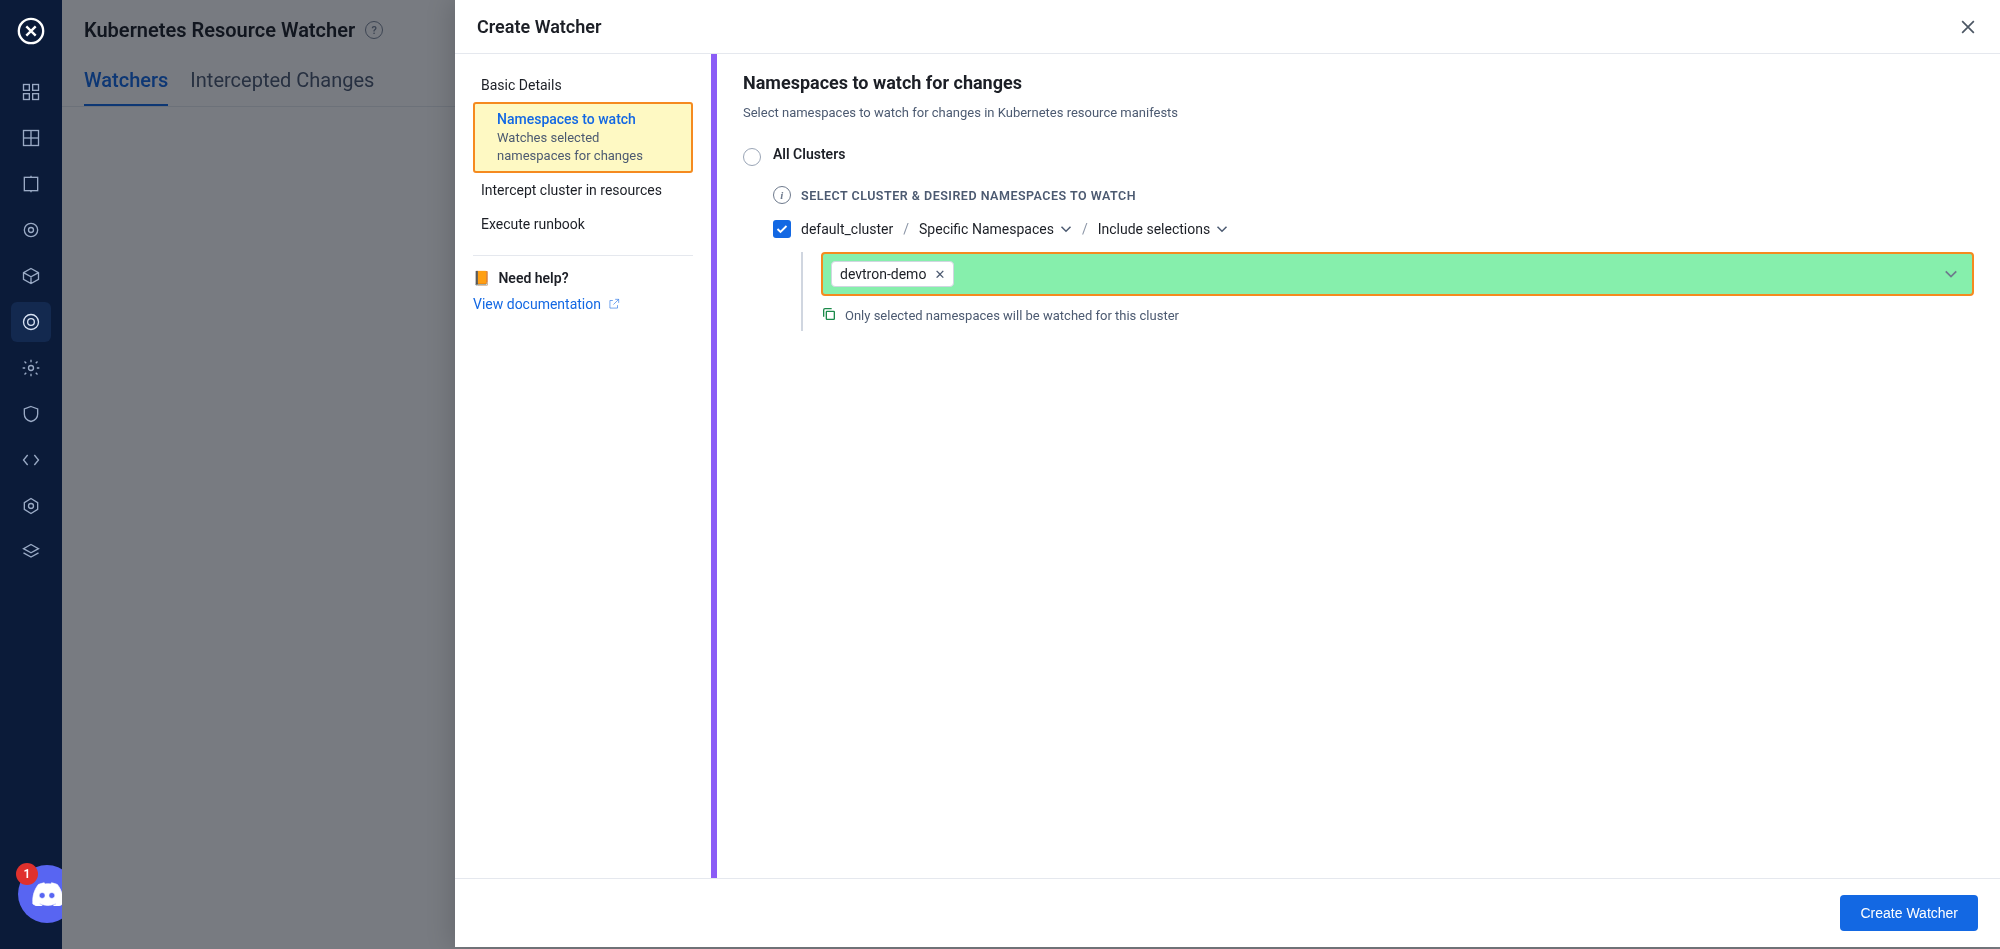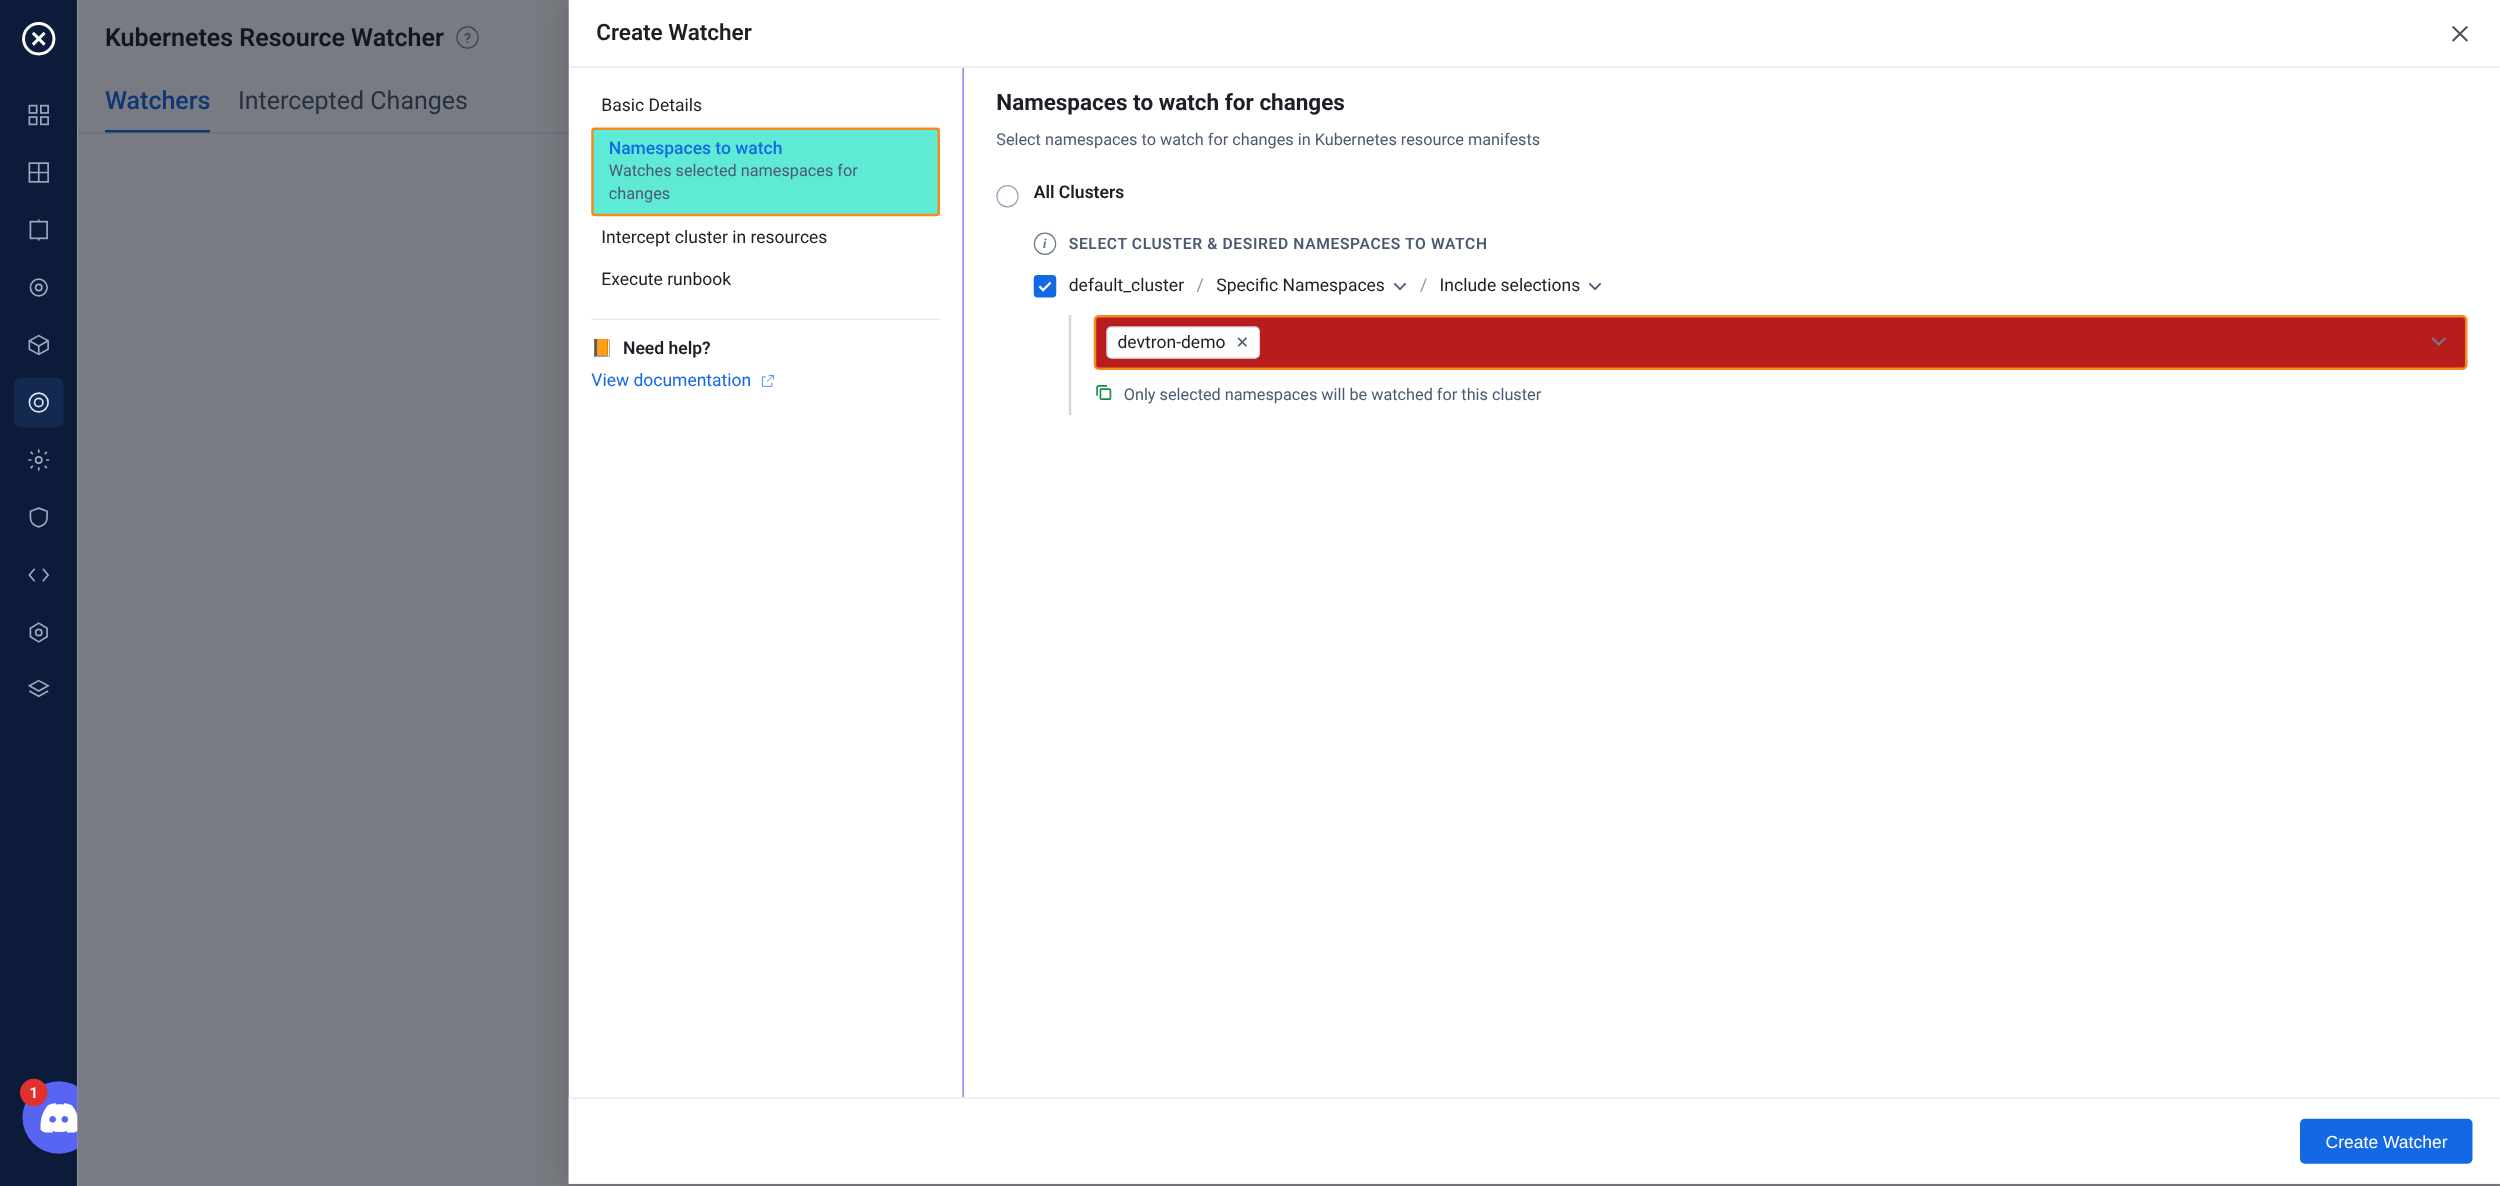--- a/index.html
+++ b/index.html
@@ -30,23 +30,23 @@
   
   .dim-mask { position:absolute; inset:0; background: rgba(10,15,25,0.55); }
 
   
   .panel { position:absolute; top:0; right:0; bottom:2px; width: calc(100% - 455px); min-width: 900px; background:#fff; display:flex; flex-direction:column; box-shadow: -4px 0 24px rgba(0,0,0,0.15); }
   .panel-header { display:flex; align-items:center; justify-content:space-between; padding: 16px 22px; border-bottom:1px solid #e5e8ee; }
   .panel-title { font-size:18px; font-weight:600; }
   .close-x { cursor:pointer; color:#4b5663; width:20px; height:20px; }
 
   .panel-body { flex:1; display:flex; overflow:hidden; }
-  .side-col { width: 316px; border-right:1px solid #8b5cf6; padding: 14px 18px; }
+  .side-col { width: 262px; border-right:6px solid #8b5cf6; padding: 14px 18px; }
   .side-item { padding: 9px 8px; font-size:14px; color:#1c1f26; cursor:pointer; border-radius:3px; }
-  .side-item.selected { background:#5eead4; border:2px solid #f58a1f; padding:7px 12px; }
+  .side-item.selected { background:#fef9c3; border:2px solid #f58a1f; padding:7px 22px; }
   .side-item.selected .lbl { color:#1368e3; font-weight:500; }
   .side-item .sub { font-size:13px; color:#4c5a71; margin-top:2px; line-height:1.35; }
   .side-divider { border:none; border-top:1px solid #e5e8ee; margin: 14px 0; }
   .need-help { display:flex; align-items:center; gap:8px; font-weight:600; font-size:14px; }
   .need-help .book-ic { color:#f58a1f; }
   .doc-link { color:#1368e3; font-size:14px; display:inline-flex; align-items:center; gap:6px; margin-top:10px; cursor:pointer; }
   .doc-link svg { width:14px; height:14px; stroke:#1368e3; }
 
   .main-col { flex:1; padding: 18px 26px; overflow:auto; }
   .section-title { font-size:18px; font-weight:700; }
@@ -65,21 +65,21 @@
   .instr-row .info-ic { width:18px; height:18px; border:1.5px solid #6e7a8d; border-radius:50%; display:inline-flex; align-items:center; justify-content:center; font-size:11px; color:#6e7a8d; font-family: Georgia, serif; font-style:italic; font-weight:700; }
 
   .cluster-row { display:flex; align-items:center; gap:10px; margin-top:16px; font-size:14px; color:#1c1f26; }
   .cbx { width:18px; height:18px; background:#1368e3; border-radius:3px; display:inline-flex; align-items:center; justify-content:center; cursor:pointer; }
   .cbx svg { width:12px; height:10px; stroke:#fff; stroke-width:2.5; fill:none; }
   .sep { color:#8b95a6; }
   .dd { display:inline-flex; align-items:center; gap:6px; cursor:pointer; }
   .dd svg { width:12px; height:8px; stroke:#4c5a71; stroke-width:2; fill:none; }
 
   .ns-input-wrap { margin-left: 28px; margin-top:14px; border-left: 2px solid #d0d6e0; padding-left: 18px; padding-bottom: 6px; }
-  .ns-select { border:2px solid #f58a1f; border-radius:4px; background:#b91c1c; padding: 6px 8px; display:flex; align-items:center; justify-content:space-between; min-height:44px; }
+  .ns-select { border:2px solid #f58a1f; border-radius:4px; background:#86efac; padding: 6px 8px; display:flex; align-items:center; justify-content:space-between; min-height:44px; }
   .ns-tags { display:flex; gap:6px; flex-wrap:wrap; }
   .ns-tag { background:#fff; border:1px solid #d0d6e0; border-radius:4px; padding:4px 8px; display:inline-flex; align-items:center; gap:8px; font-size:14px; }
   .ns-tag .x { cursor:pointer; color:#4c5a71; font-size:13px; }
   .ns-select .caret { color:#6e7a8d; padding:0 6px; }
   .ns-select .caret svg { width:14px; height:10px; stroke:currentColor; stroke-width:2; fill:none; }
 
   .hint-row { display:flex; align-items:center; gap:8px; margin-top:10px; color:#1b8a4a; font-size:13px; }
   .hint-row .ic { color:#1b8a4a; }
   .hint-row .txt { color:#4c5a71; }
 

